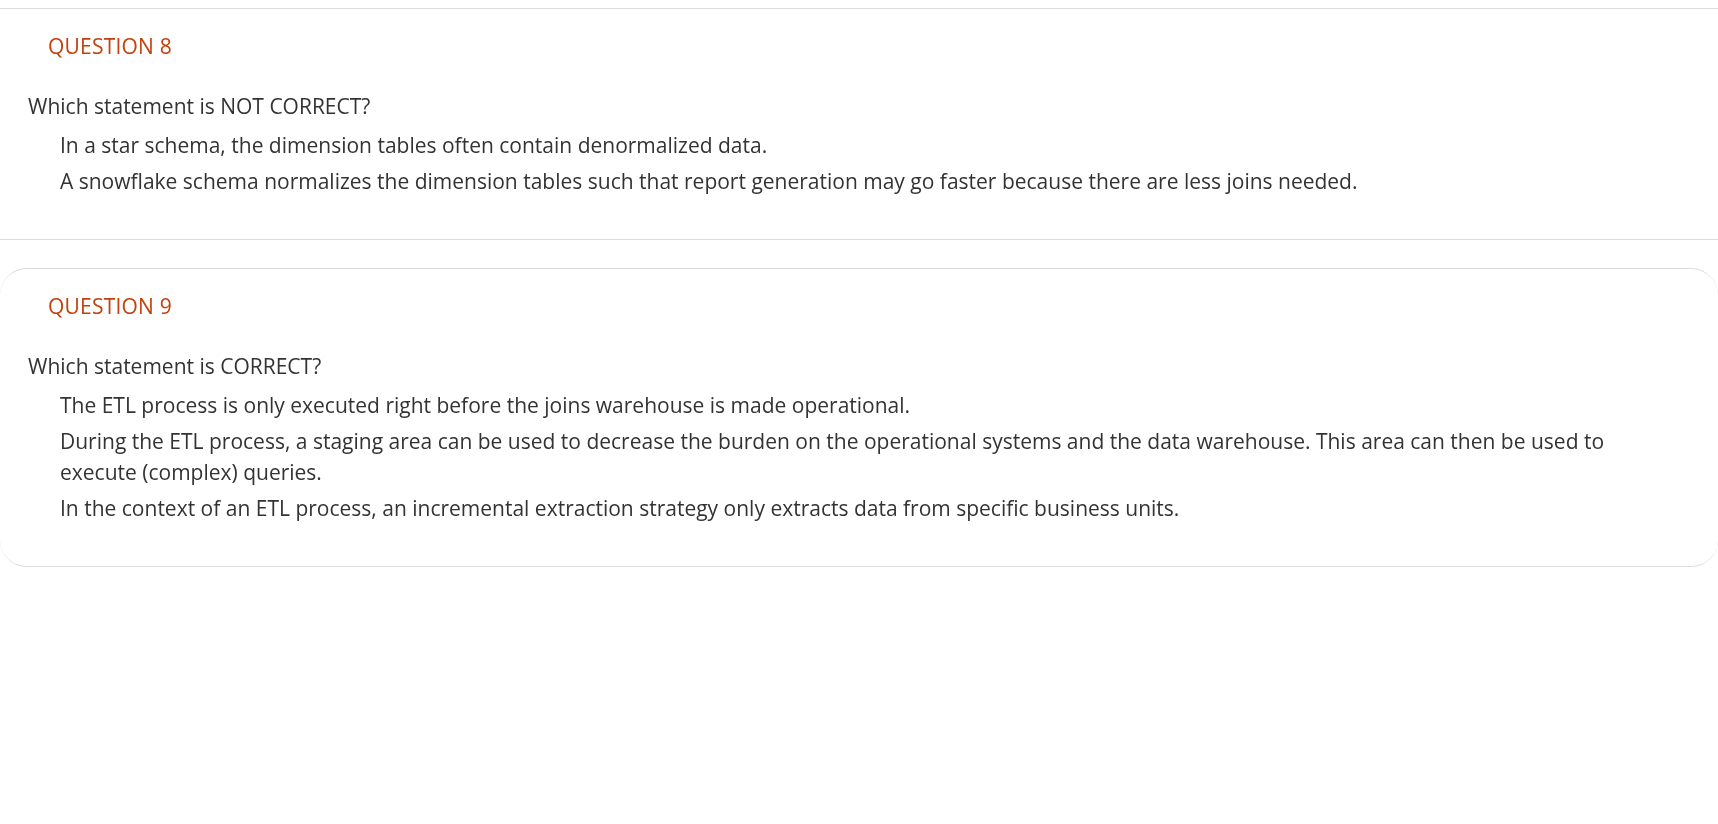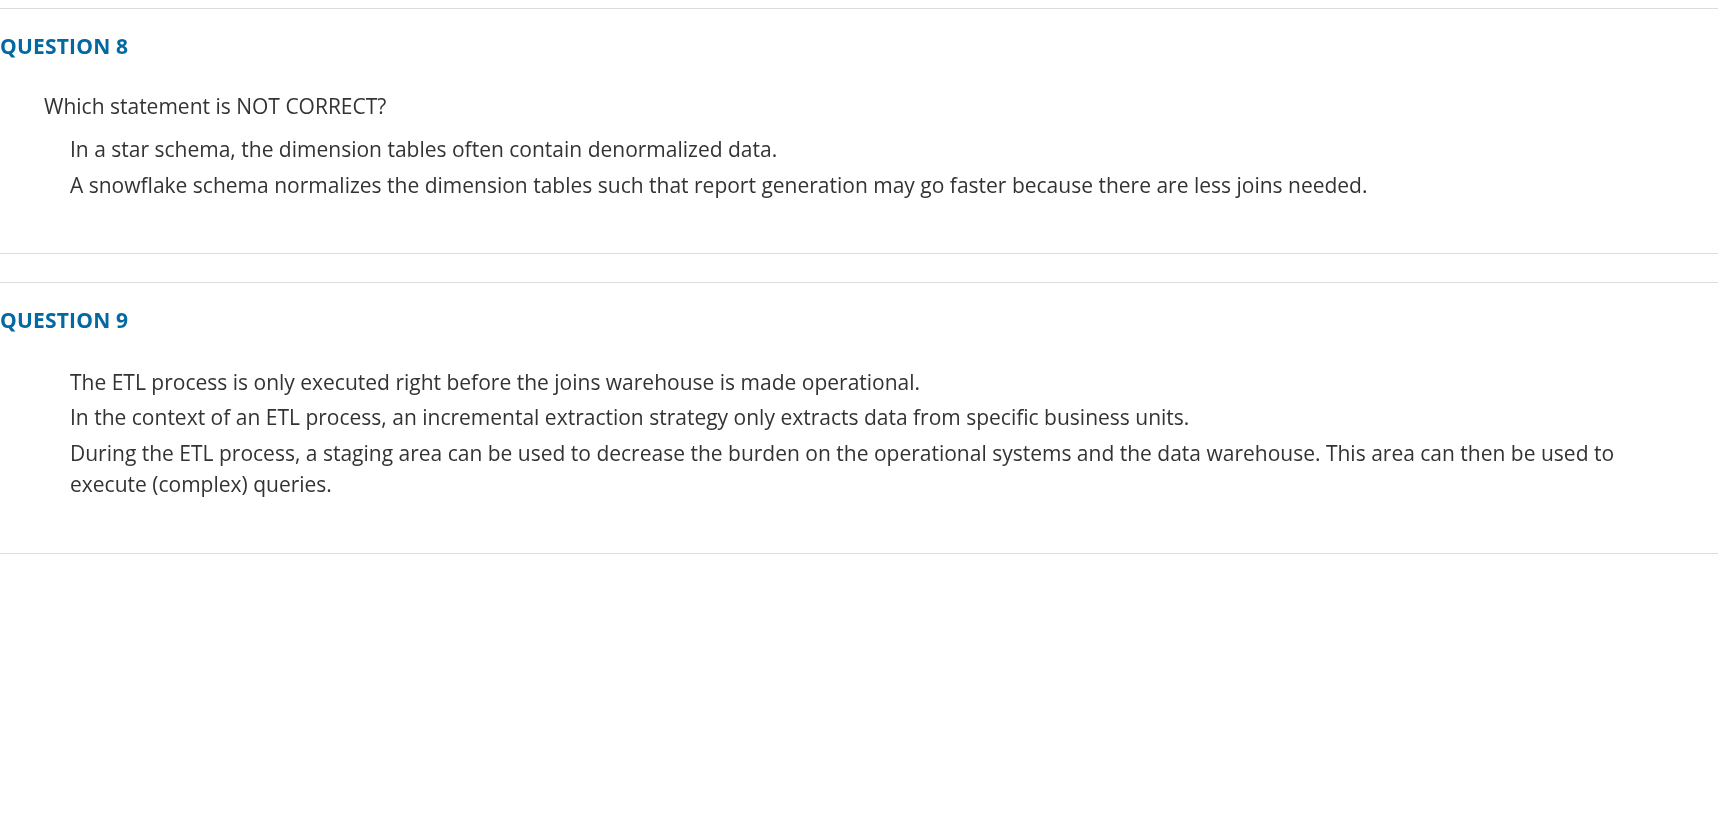--- a/index.html
+++ b/index.html
@@ -17,36 +17,38 @@
   }
   .question-block {
     border-top: 1px solid #dcdcdc;
     border-bottom: 1px solid #dcdcdc;
     padding: 22px 0 40px 0;
     margin-top: 8px;
     box-sizing: border-box;
   }
   .question-block + .question-block {
     margin-top: 28px;
+    border-radius: 27px;
   }
   .question-header {
-    font-weight: 700;
+    font-weight: 400;
+    padding-left: 48px;
     padding-right: 48px;
     margin-bottom: 28px;
-    color: #0369a1;
+    color: #c2410c;
     letter-spacing: 0.2px;
   }
   .question-prompt {
-    padding-left: 44px;
+    padding-left: 28px;
     padding-right: 48px;
     margin-bottom: 6px;
     color: #333333;
   }
   .answer-list {
-    margin: 10px;
+    margin: 0;
     padding: 0 48px 0 60px;
     list-style: none;
   }
   .answer-list li {
     padding: 2px 0;
     color: #333333;
   }
 </style>
 </head>
 <body>
@@ -57,20 +59,21 @@
     <div class="question-header">QUESTION 8</div>
     <div class="question-prompt">Which statement is NOT CORRECT?</div>
     <ul class="answer-list">
       <li>In a star schema, the dimension tables often contain denormalized data.</li>
       <li>A snowflake schema normalizes the dimension tables such that report generation may go faster because there are less joins needed.</li>
     </ul>
   </div>
 
   <div class="question-block">
     <div class="question-header">QUESTION 9</div>
+    <div class="question-prompt">Which statement is CORRECT?</div>
     <ul class="answer-list">
       <li>The ETL process is only executed right before the joins warehouse is made operational.</li>
+      <li>During the ETL process, a staging area can be used to decrease the burden on the operational systems and the data warehouse. This area can then be used to execute (complex) queries.</li>
       <li>In the context of an ETL process, an incremental extraction strategy only extracts data from specific business units.</li>
-      <li>During the ETL process, a staging area can be used to decrease the burden on the operational systems and the data warehouse. This area can then be used to execute (complex) queries.</li>
     </ul>
   </div>
 
 </div>
 
 </body></html>

